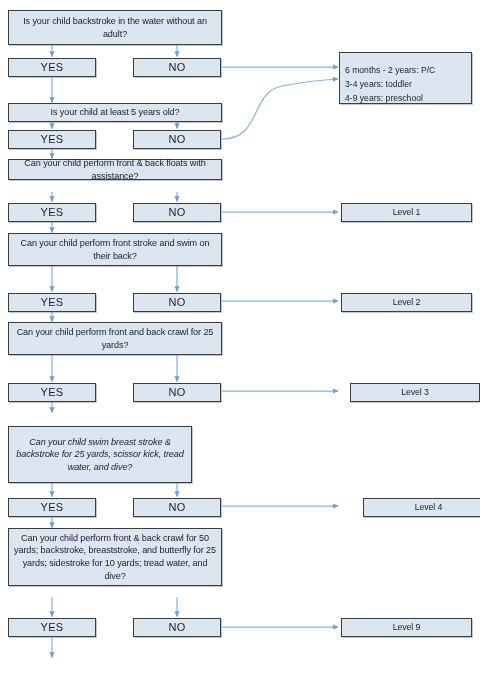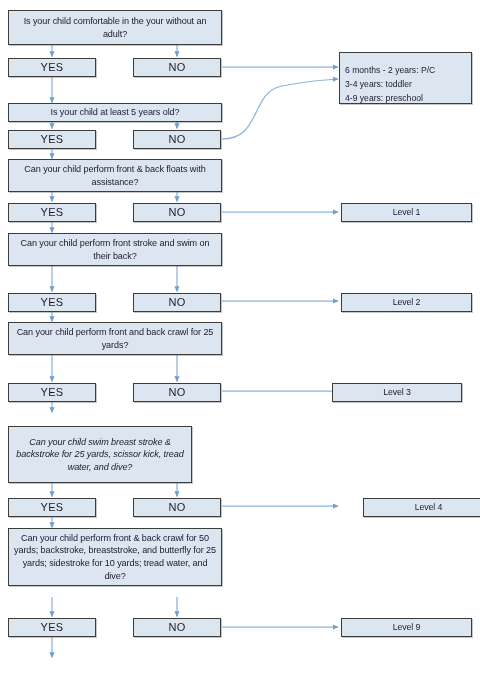--- a/index.html
+++ b/index.html
@@ -119,53 +119,53 @@
       <path d="M222,212 L338,212"></path>
       <path d="M222,301 L338,301"></path>
       <path d="M222,391 L338,391"></path>
       <path d="M222,506 L338,506"></path>
       <path d="M222,627 L338,627"></path>
 
       <path d="M222,139 C262,139 250,92 282,86 C304,82 318,80 338,79"></path>
     </g>
   </svg>
 
-  <div class="box question" style="left:8px; top:10px; width:214px; height:35px;">Is your child comfortable in the your without an adult?</div>
+  <div class="box question" style="left:8px; top:10px; width:214px; height:35px;">Is your child backstroke in the water without an adult?</div>
 
   <div class="box answer" style="left:8px; top:58px; width:88px; height:19px;">YES</div>
   <div class="box answer" style="left:133px; top:58px; width:88px; height:19px;">NO</div>
 
   <div class="agebox" style="left:339px; top:52px; width:133px; height:52px;">
     <div class="ageline">6 months - 2 years: P/C</div>
     <div class="ageline">3-4 years: toddler</div>
     <div class="ageline">4-9 years: preschool</div>
   </div>
 
   <div class="box question" style="left:8px; top:103px; width:214px; height:19px;">Is your child at least 5 years old?</div>
 
   <div class="box answer" style="left:8px; top:130px; width:88px; height:19px;">YES</div>
   <div class="box answer" style="left:133px; top:130px; width:88px; height:19px;">NO</div>
 
-  <div class="box question" style="left:8px; top:159px; width:214px; height:33px;">Can your child perform front &amp; back floats with assistance?</div>
+  <div class="box question" style="left:8px; top:159px; width:214px; height:21px;">Can your child perform front &amp; back floats with assistance?</div>
 
   <div class="box answer" style="left:8px; top:203px; width:88px; height:19px;">YES</div>
   <div class="box answer" style="left:133px; top:203px; width:88px; height:19px;">NO</div>
   <div class="box level" style="left:341px; top:203px; width:131px; height:19px;">Level 1</div>
 
   <div class="box question" style="left:8px; top:233px; width:214px; height:33px;">Can your child perform front stroke and swim on their back?</div>
 
   <div class="box answer" style="left:8px; top:293px; width:88px; height:19px;">YES</div>
   <div class="box answer" style="left:133px; top:293px; width:88px; height:19px;">NO</div>
   <div class="box level" style="left:341px; top:293px; width:131px; height:19px;">Level 2</div>
 
   <div class="box question" style="left:8px; top:322px; width:214px; height:33px;">Can your child perform front and back crawl for 25 yards?</div>
 
   <div class="box answer" style="left:8px; top:383px; width:88px; height:19px;">YES</div>
   <div class="box answer" style="left:133px; top:383px; width:88px; height:19px;">NO</div>
-  <div class="box level" style="left:332px; top:383px; width:130px; height:19px;">Level 3</div>
+  <div class="box level" style="left:350px; top:383px; width:130px; height:19px;">Level 3</div>
 
   <div class="box question" style="left:8px; top:426px; width:184px; height:57px;font-style:italic;">Can your child swim breast stroke &amp; backstroke for 25 yards, scissor kick, tread water, and dive?</div>
 
   <div class="box answer" style="left:8px; top:498px; width:88px; height:19px;">YES</div>
   <div class="box answer" style="left:133px; top:498px; width:88px; height:19px;">NO</div>
   <div class="box level" style="left:341px; top:498px; width:131px; height:19px;margin-left:22px;">Level 4</div>
 
   <div class="box question" style="left:8px; top:528px; width:214px; height:58px;">Can your child perform front &amp; back crawl for 50 yards; backstroke, breaststroke, and butterfly for 25 yards; sidestroke for 10 yards; tread water, and dive?</div>
 
   <div class="box answer" style="left:8px; top:618px; width:88px; height:19px;">YES</div>

